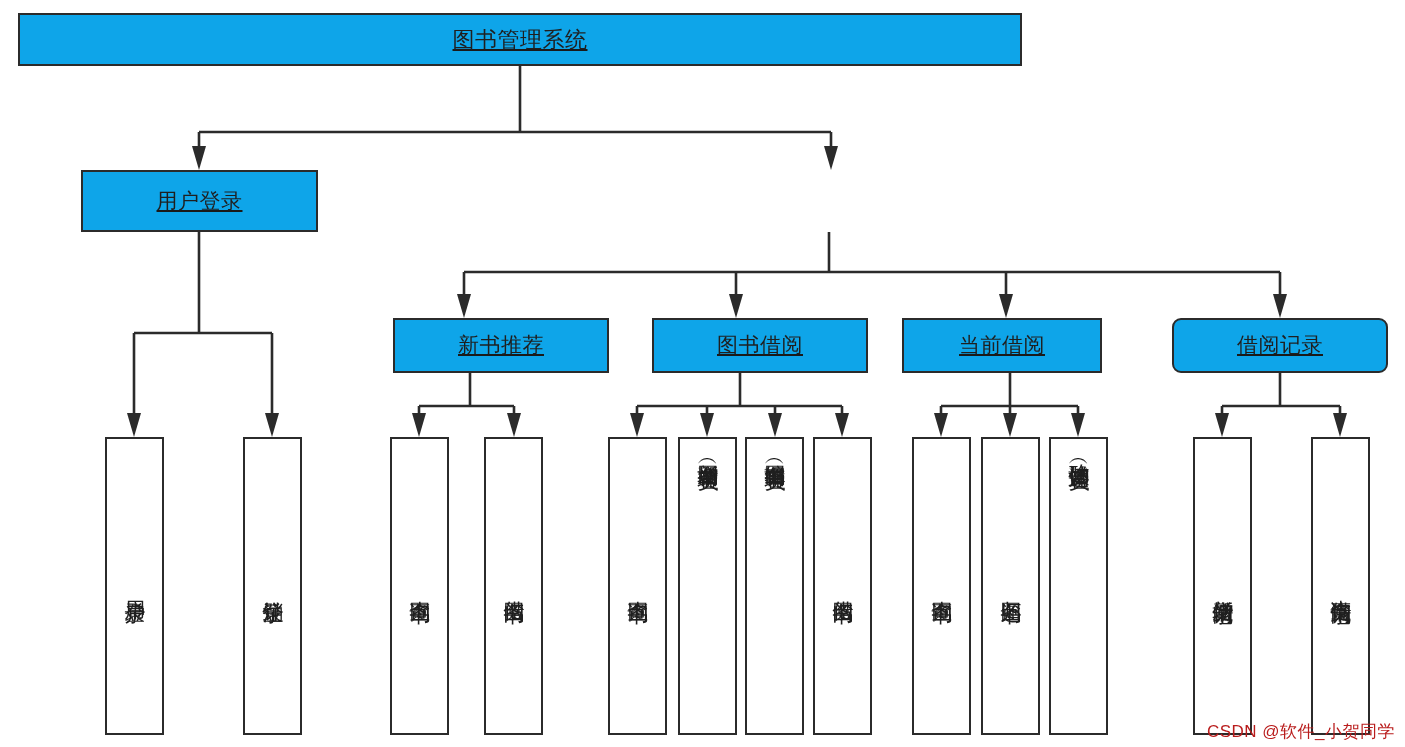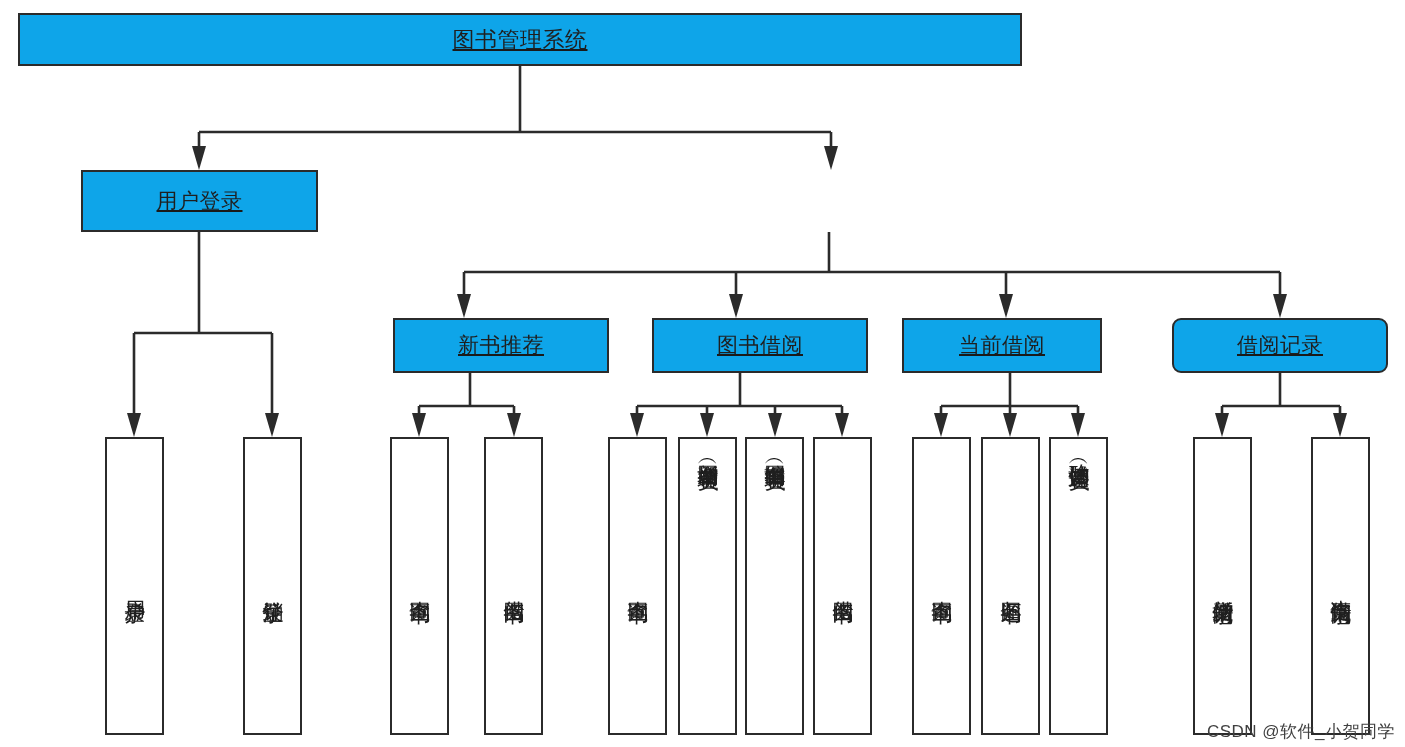--- a/index.html
+++ b/index.html
@@ -80,21 +80,21 @@
   
   .leaf.center{ align-items:center; }
   .leaf.topalign .vcap{ margin-top:8px; }
 
   
   #watermark{
     position:absolute;
     right:10px;
     bottom:4px;
     font-size:17px;
-    color:#404040;
+    color:#b91c1c;
     letter-spacing:0.5px;
     white-space:nowrap;
     user-select:none;
   }
 </style>
 </head>
 <body>
 
 <div id="canvas">
 

